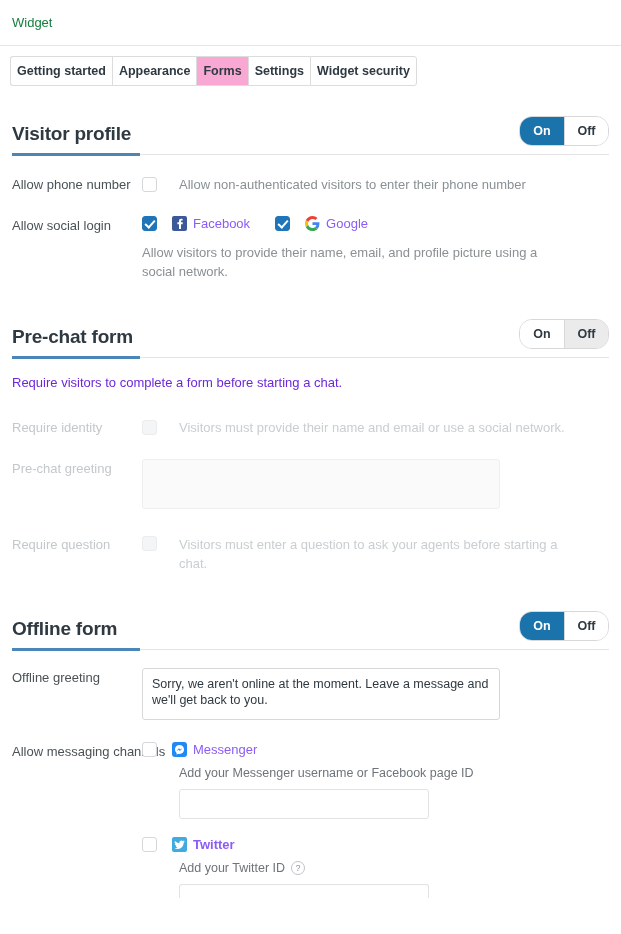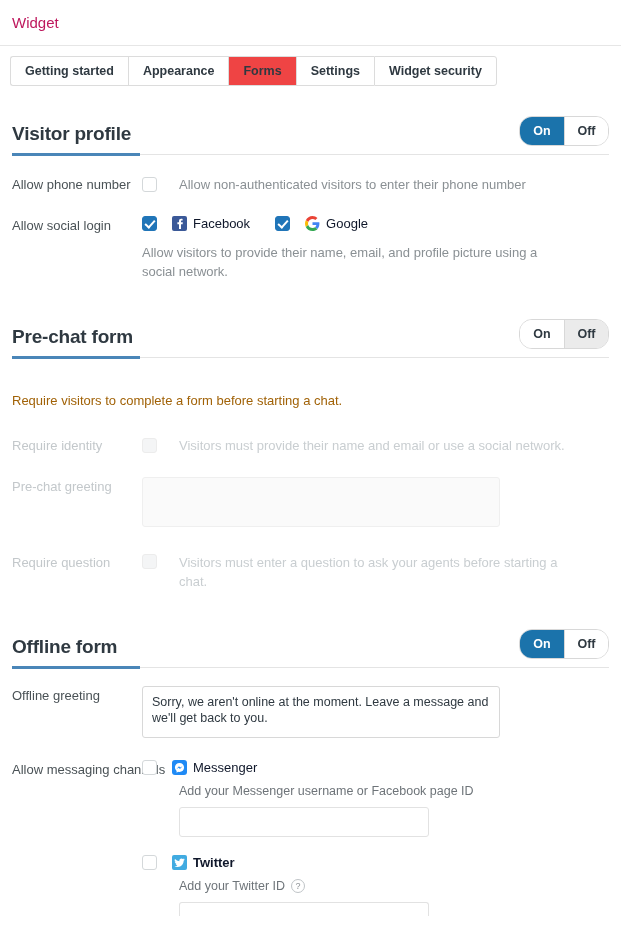--- a/index.html
+++ b/index.html
@@ -15,49 +15,49 @@
 
   
   .page-header {
     height: 46px;
     display: flex;
     align-items: center;
     padding: 0 12px;
     border-bottom: 1px solid #e6e6e6;
   }
   .page-title {
-    font-size: 15px;
-    color: #be185d;
+    font-size: 13px;
+    color: #15803d;
     font-weight: 400;
   }
 
   
   .tabbar {
     display: flex;
     padding: 10px 10px 0 10px;
     height: 44px;
   }
   .tab {
     display: flex;
     align-items: center;
     justify-content: center;
-    padding: 0 14px;
+    padding: 0 6px;
     height: 30px;
     font-size: 12.5px;
     font-weight: bold;
     color: #2f3941;
     background: #ffffff;
     border: 1px solid #dcdcdc;
     border-right: none;
     cursor: pointer;
     white-space: nowrap;
   }
   .tab:first-child { border-radius: 3px 0 0 3px; }
   .tab:last-child { border-right: 1px solid #dcdcdc; border-radius: 0 3px 3px 0; }
-  .tab.active { background: #ef4444; }
+  .tab.active { background: #f9a8d4; }
 
   
   .content { padding: 0 12px; }
 
   .section-head {
     display: flex;
     align-items: flex-end;
     justify-content: space-between;
     margin-top: 26px;
     position: relative;
@@ -165,21 +165,21 @@
     border-radius: 2px;
     display: inline-flex;
     align-items: center;
     justify-content: center;
   }
   .ico-fb { background: #3b5998; }
   .ico-msg { background: #1f8af5; border-radius: 3px; }
   .ico-tw { background: #41abe1; }
   .brand-label {
     font-size: 13px;
-    color: #0f172a;
+    color: #8b5cf6;
     margin-left: 6px;
   }
 
   
   .textarea-box {
     width: 358px;
     height: 52px;
     border: 1px solid #d8d8d8;
     border-radius: 3px;
     background: #ffffff;
@@ -294,21 +294,21 @@
 
   <div class="section-head" style="margin-top:38px;gap:12px;">
     <div class="section-title">Pre-chat form</div>
     <div class="toggle">
       <div class="toggle-opt">On</div>
       <div class="toggle-opt sel-off-gray">Off</div>
     </div>
   </div>
   <div class="section-rule"></div>
 
-  <div class="help-text" style="margin-top:33px;color:#a16207;">Require visitors to complete a form before starting a chat.</div>
+  <div class="help-text" style="margin-top:15px;color:#6d28d9;">Require visitors to complete a form before starting a chat.</div>
 
   <div class="row mt-26">
     <div class="row-label muted">Require identity</div>
     <div class="row-body inline">
       <div class="cb disabled"></div>
       <span class="help-text muted" style="margin-left:22px;">Visitors must provide their name and email or use a social network.</span>
     </div>
   </div>
 
   <div class="row mt-22">

